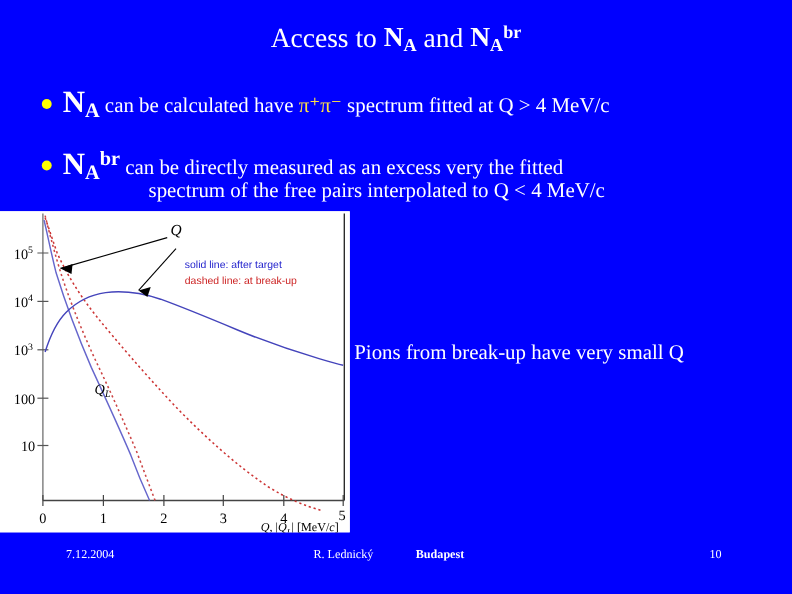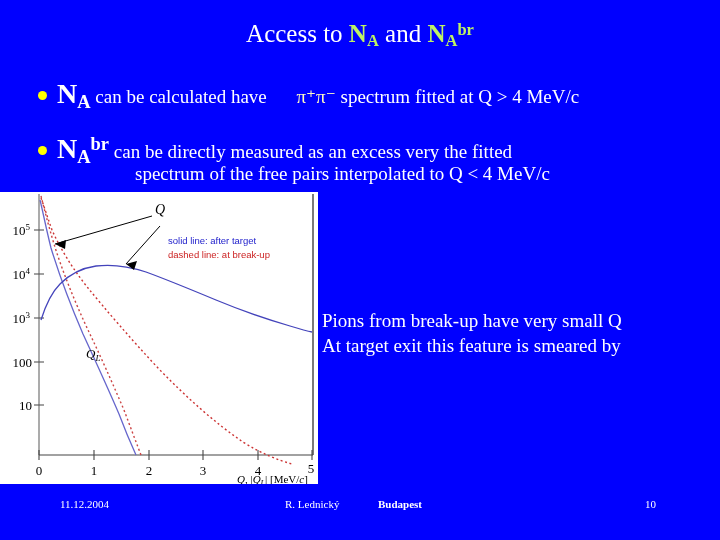--- a/index.html
+++ b/index.html
@@ -24,21 +24,21 @@
   #title {
     position: absolute;
     left: 0; top: 16px;
     width: 720px;
     text-align: center;
     color: #ffffff;
     font-size: 25px;
     line-height: 28px;
     white-space: nowrap;
   }
-  #title .hl { color: #bef264; font-weight: bold; }
+  #title .hl { color: #ffffff; font-weight: bold; }
   sub { font-size: 0.66em; vertical-align: -0.25em; }
   sup { font-size: 0.66em; vertical-align: 0.45em; }
 
   
   .bullet-row {
     position: absolute;
     color: #ffffff;
     font-size: 19px;
     line-height: 24px;
     white-space: nowrap;
@@ -48,21 +48,21 @@
   #bullet2b { left: 135px; top: 162px; }
   .dot {
     display: inline-block;
     width: 9px; height: 9px;
     border-radius: 50%;
     background: #ffff00;
     margin-right: 10px;
     vertical-align: 0.15em;
   }
   .nsym { font-weight: bold; font-size: 28px; }
-  .pion { color: #fef9c3; margin-left: 25px; }
+  .pion { color: #fde047; }
 
   
   #sidetext {
     position: absolute;
     left: 322px; top: 296px;
     color: #ffffff;
     font-size: 19px;
     line-height: 25px;
     white-space: nowrap;
     margin-top: 12px;
@@ -176,21 +176,20 @@
 
       <text x="86" y="166" font-family="Liberation Serif, serif" font-size="13" font-style="italic" fill="#000000">Q<tspan font-size="9" dy="3">L</tspan></text>
 
       <text x="168" y="52" font-family="Liberation Sans, sans-serif" font-size="9.5" fill="#2222cc">solid line: after target</text>
       <text x="168" y="66" font-family="Liberation Sans, sans-serif" font-size="9.5" fill="#cc2222">dashed line: at break-up</text>
     </svg>
   </div>
 
   <div id="sidetext">
     <div>Pions from break-up have very small Q</div>
-    <div>At target exit this feature is smeared by</div>
   </div>
 
-  <div class="footer-item" id="footer-date">11.12.2004</div>
+  <div class="footer-item" id="footer-date">7.12.2004</div>
   <div class="footer-item" id="footer-author">R. Lednický</div>
   <div class="footer-item" id="footer-place">Budapest</div>
   <div class="footer-item" id="footer-page">10</div>
 
 </div>
 
 </body></html>

